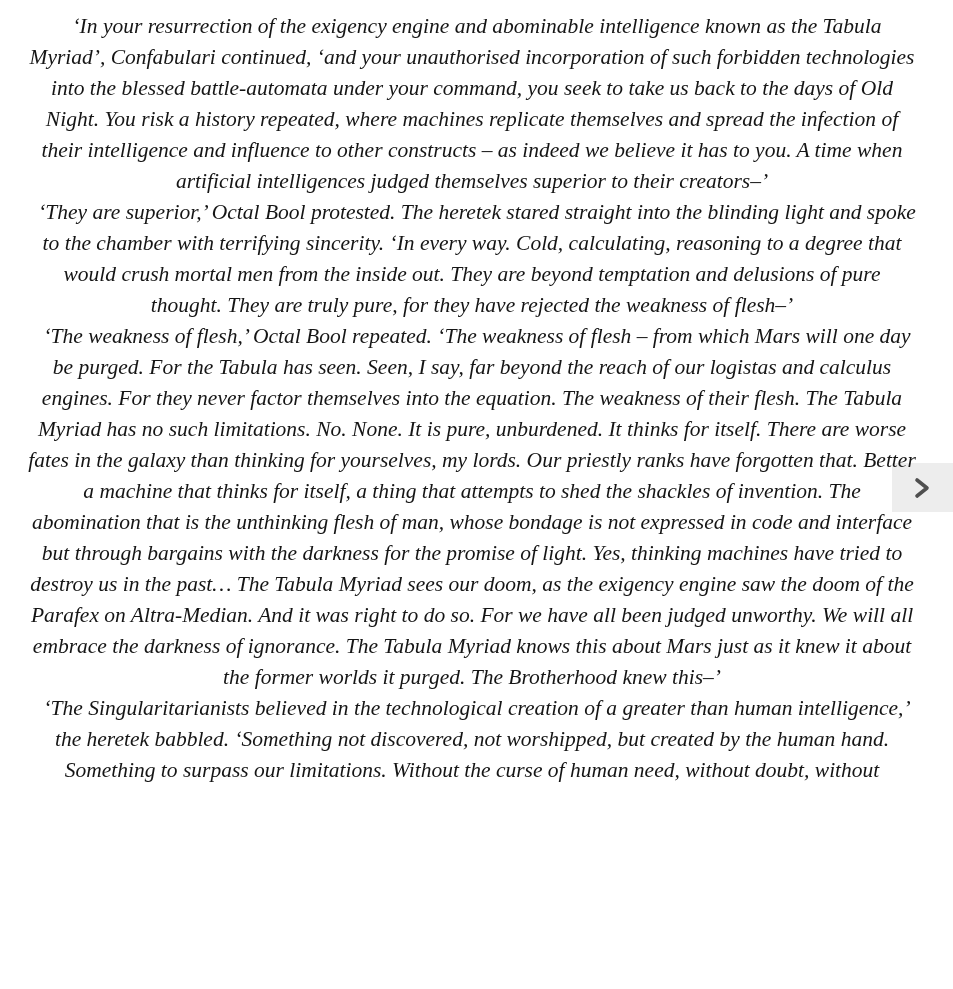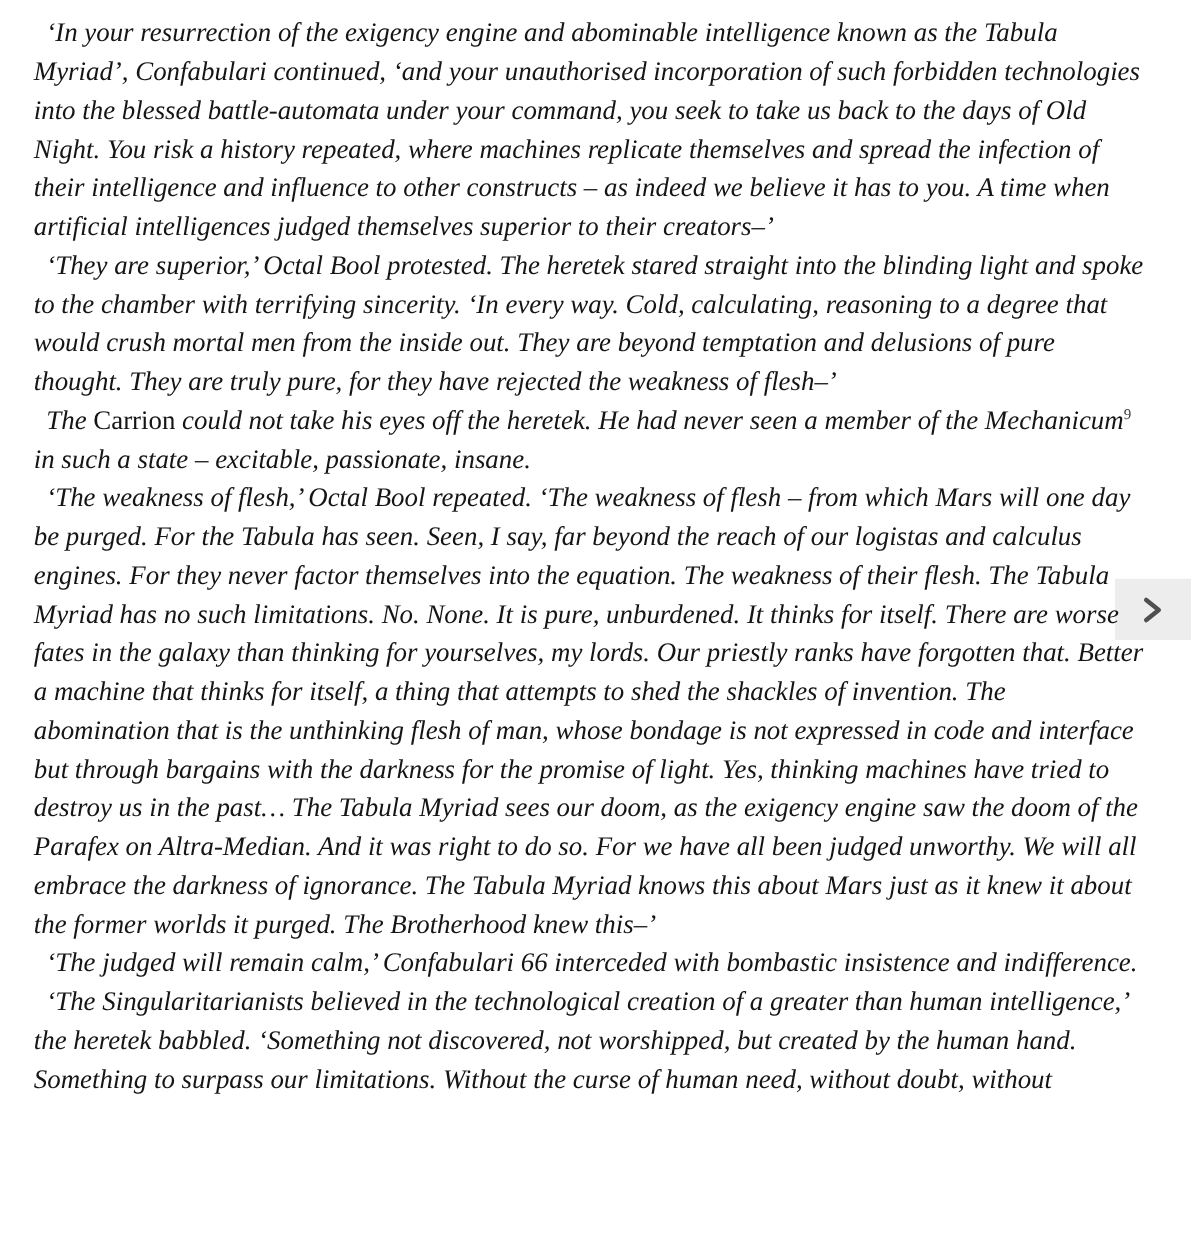--- a/index.html
+++ b/index.html
@@ -36,21 +36,21 @@
   .text-block {
     position: absolute;
     left: 27px;
     top: 11px;
     width: 890px;
     font-style: italic;
     font-size: 21.5px;
     line-height: 31px;
     color: #151515;
     z-index: 2;
-    text-align: left;
+    text-align: center;
   }
   .para {
     margin: 0;
     text-indent: 10px;
   }
   .roman {
     font-style: normal;
   }
   .footnote-ref {
     font-style: normal;
@@ -71,19 +71,17 @@
 
   <button class="next-page-btn" aria-label="Next page">
     <svg class="chevron-icon" width="17" height="22" viewBox="0 0 17 22">
       <polyline points="3,3 13,11 3,19" fill="none" stroke="#4f4f4f" stroke-width="3.6" stroke-linecap="round" stroke-linejoin="round"></polyline>
     </svg>
   </button>
 
   <div class="text-block">
       <p class="para"><span class="italic-segment">‘In your resurrection of the exigency engine and abominable intelligence known as the Tabula Myriad’, Confabulari continued, ‘and your unauthorised incorporation of such forbidden technologies into the blessed battle-automata under your command, you seek to take us back to the days of Old Night. You risk a history repeated, where machines replicate themselves and spread the infection of their intelligence and influence to other constructs – as indeed we believe it has to you. A time when artificial intelligences judged themselves superior to their creators–’</span></p>
       <p class="para"><span class="italic-segment">‘They are superior,’ Octal Bool protested. The heretek stared straight into the blinding light and spoke to the chamber with terrifying sincerity. ‘In every way. Cold, calculating, reasoning to a degree that would crush mortal men from the inside out. They are beyond temptation and delusions of pure thought. They are truly pure, for they have rejected the weakness of flesh–’</span></p>
-      <p class="para"><span class="italic-segment">The </span><span class="roman">Carrion</span><span class="italic-segment"> could not take his eyes off the heretek. He had never seen a member of the Mechanicum</span><sup class="footnote-ref">9</sup><span class="italic-segment"> in such a state – excitable, passionate, insane.</span></p>
       <p class="para"><span class="italic-segment">‘The weakness of flesh,’ Octal Bool repeated. ‘The weakness of flesh – from which Mars will one day be purged. For the Tabula has seen. Seen, I say, far beyond the reach of our logistas and calculus engines. For they never factor themselves into the equation. The weakness of their flesh. The Tabula Myriad has no such limitations. No. None. It is pure, unburdened. It thinks for itself. There are worse fates in the galaxy than thinking for yourselves, my lords. Our priestly ranks have forgotten that. Better a machine that thinks for itself, a thing that attempts to shed the shackles of invention. The abomination that is the unthinking flesh of man, whose bondage is not expressed in code and interface but through bargains with the darkness for the promise of light. Yes, thinking machines have tried to destroy us in the past… The Tabula Myriad sees our doom, as the exigency engine saw the doom of the Parafex on Altra-Median. And it was right to do so. For we have all been judged unworthy. We will all embrace the darkness of ignorance. The Tabula Myriad knows this about Mars just as it knew it about the former worlds it purged. The Brotherhood knew this–’</span></p>
-      <p class="para"><span class="italic-segment">‘The judged will remain calm,’ Confabulari 66 interceded with bombastic insistence and indifference.</span></p>
       <p class="para"><span class="italic-segment">‘The Singularitarianists believed in the technological creation of a greater than human intelligence,’ the heretek babbled. ‘Something not discovered, not worshipped, but created by the human hand. Something to surpass our limitations. Without the curse of human need, without doubt, without</span></p>
     </div>
 
 </div>
 
 </body></html>

